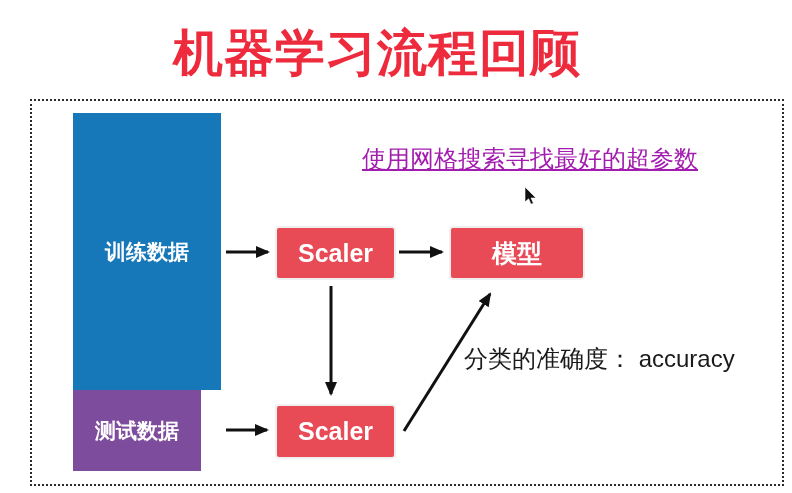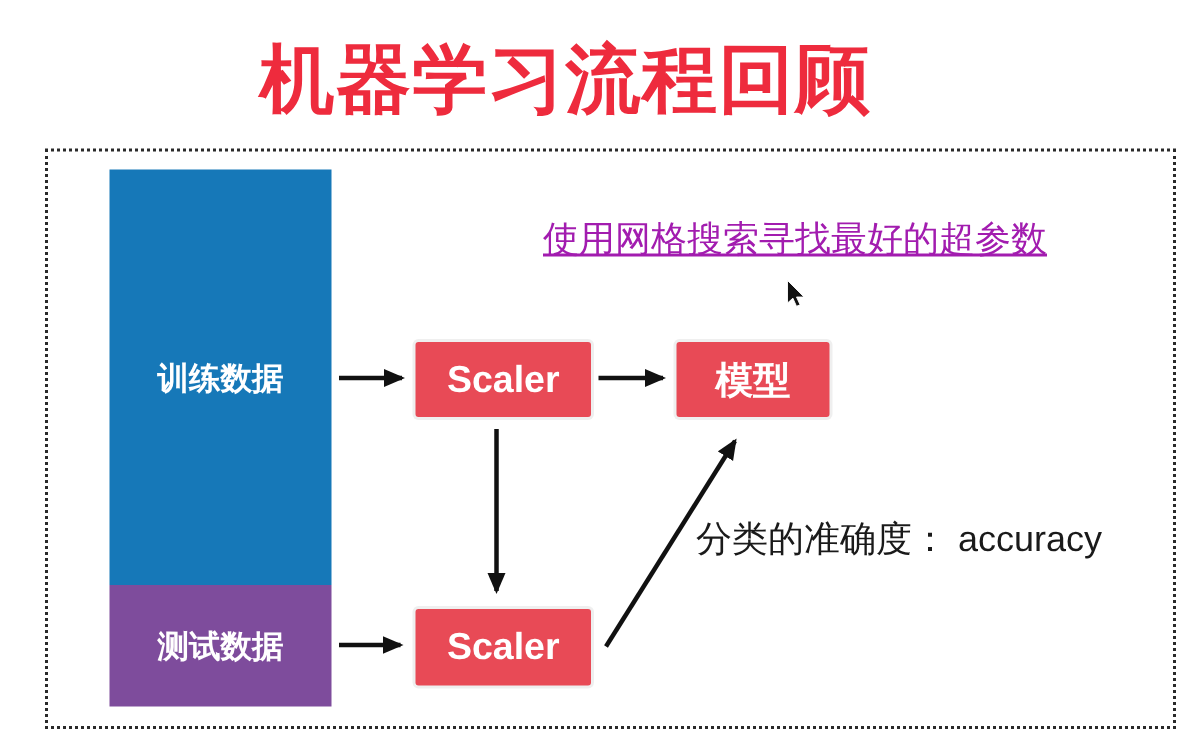--- a/index.html
+++ b/index.html
@@ -34,32 +34,32 @@
     color: #ffffff;
     font-weight: bold;
     box-sizing: border-box;
   }
   #train-box {
     left: 73px; top: 113px; width: 148px; height: 277px;
     background: #1678b8;
     font-size: 21px;
   }
   #test-box {
-    left: 73px; top: 390px; width: 148px; height: 81px;
+    left: 73px; top: 390px; width: 128px; height: 81px;
     background: #7e4c9c;
     font-size: 21px;
   }
   .red-box {
     background: #e84a56;
     border-radius: 2px;
     box-shadow: 0 0 0 2px rgba(225,225,225,0.55);
     font-size: 25px;
   }
   #scaler-top  { left: 277px; top: 228px; width: 117px; height: 50px; }
-  #model-box   { left: 451px; top: 228px; width: 102px; height: 50px; }
+  #model-box   { left: 451px; top: 228px; width: 132px; height: 50px; }
   #scaler-bottom { left: 277px; top: 406px; width: 117px; height: 51px; }
   .annotation {
     color: #1a1a1a;
     white-space: nowrap;
   }
   #annotation-grid-search { left: 362px; top: 143px; font-size: 24px; }
   #annotation-accuracy   { left: 464px; top: 343px; font-size: 24px; }
   #arrow-layer { left: 0; top: 0; width: 792px; height: 493px; pointer-events: none; }
   #mouse-cursor { left: 524px; top: 187px; width: 14px; height: 20px; }
 </style>

